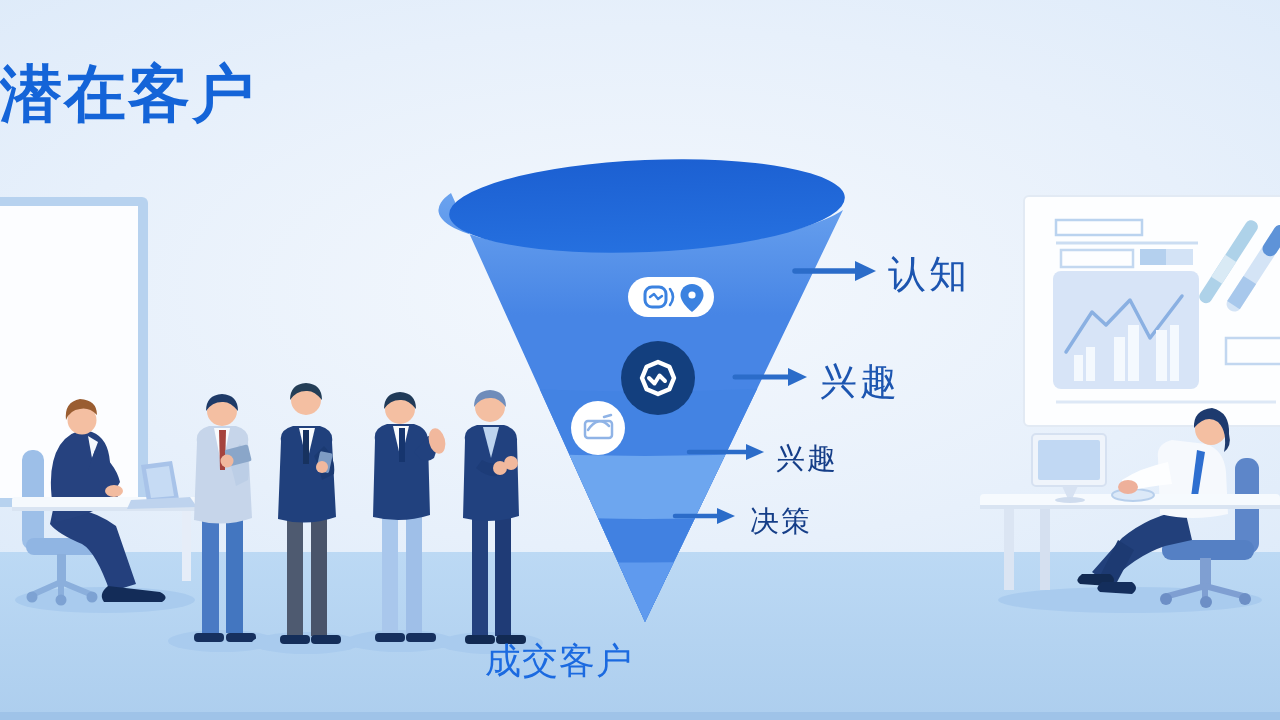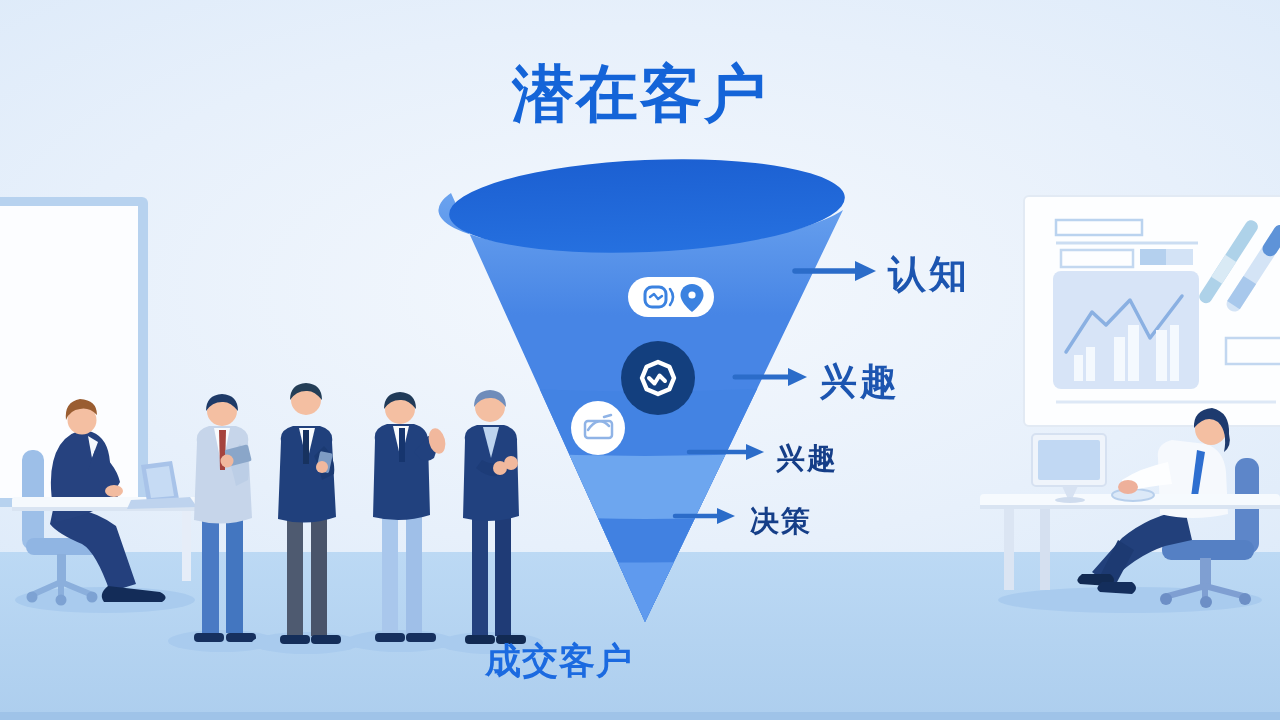--- a/index.html
+++ b/index.html
@@ -2,22 +2,22 @@
 <html><head>
 <meta charset="utf-8">
 <style>
   html,body{margin:0;padding:0;}
   body{font-family:"Liberation Sans","DejaVu Sans",sans-serif;}
   .scene{
     position:relative;width:1280px;height:720px;overflow:hidden;
     background:radial-gradient(120% 95% at 50% 40%, #f4f8fd 0%, #e7f0fb 38%, #dbe9f9 68%, #d4e3f7 100%);
   }
   .scene svg{position:absolute;left:0;top:0;}
-  .label{position:absolute;font-weight:700;white-space:nowrap;}
-  .title{left:0;top:52px;width:1280px;text-align:center;font-size:62px;font-weight:800;color:#1464d8;letter-spacing:2px;}
+  .label{position:absolute;font-weight:400;white-space:nowrap;}
+  .title{left:0;top:52px;width:1280px;font-size:62px;font-weight:800;color:#1464d8;letter-spacing:2px;}
   .bottom-label{left:485px;top:637px;width:280px;font-size:36px;color:#1b6ae0;letter-spacing:1px;}
   .stage-large{font-size:37px;color:#1c55b0;letter-spacing:3px;}
   .stage-small{font-size:29px;color:#153e88;letter-spacing:2px;}
   .s1{left:888px;top:249px;font-size:38px;}
   .s2{left:820px;top:357px;}
   .s3{left:776px;top:439px;}
   .s4{left:750px;top:502px;}
 </style>
 </head>
 <body>

